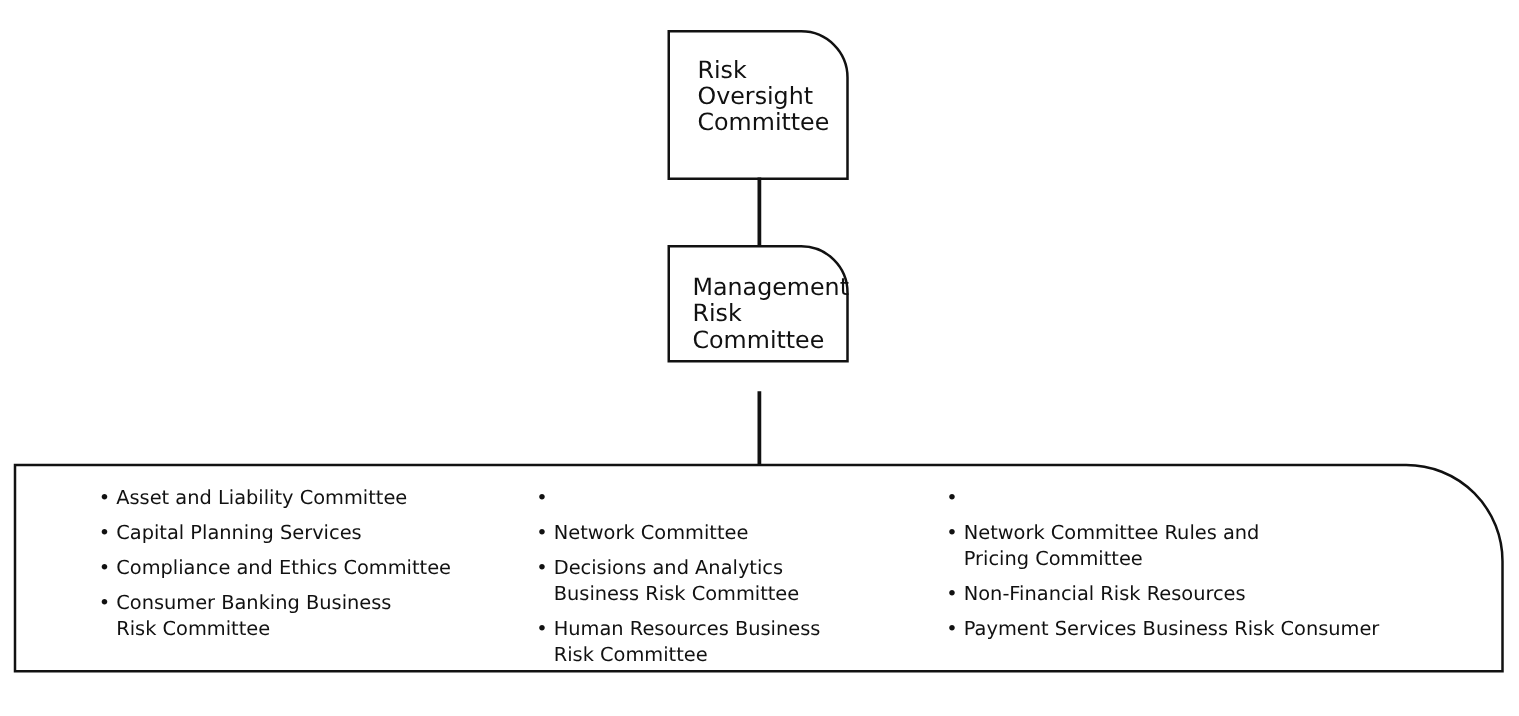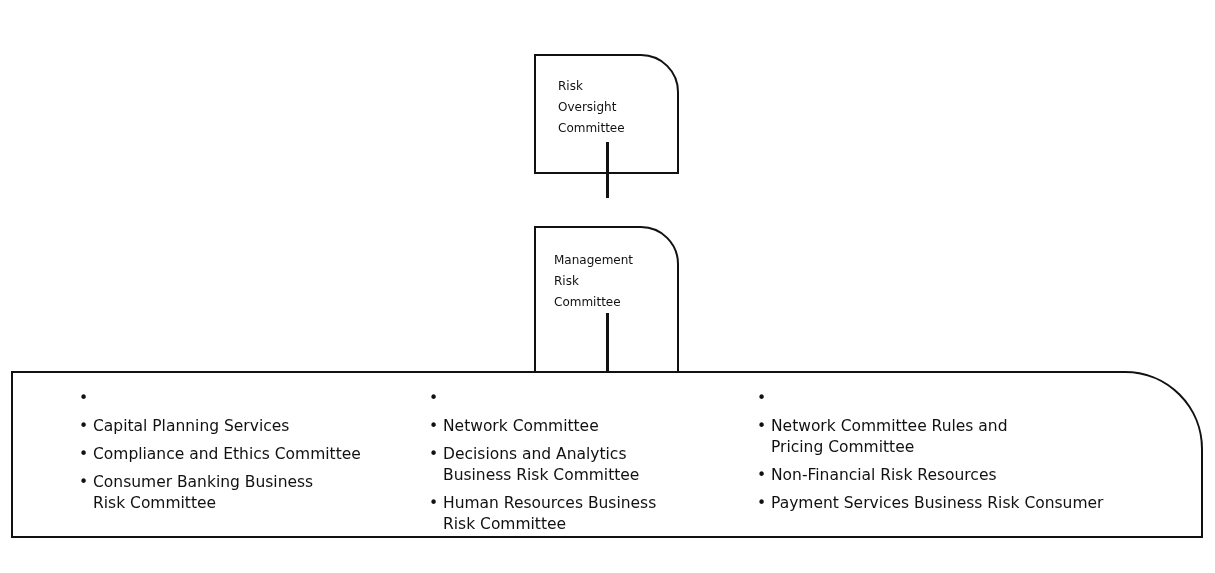--- a/index.html
+++ b/index.html
@@ -18,32 +18,31 @@
     width: 1215px;
     height: 573px;
     background: var(--bg-color);
     overflow: hidden;
   }
   .node {
     position: absolute;
     border: 2.5px solid var(--line-color);
     border-radius: 0 38px 0 0;
     background: var(--bg-color);
-    font-size: 12px;
+    font-size: 19px;
     line-height: 21px;
-    margin-top: 30px;
   }
   .node-top {
     left: 534px; top: 24px;
     width: 145px; height: 120px;
     padding: 20px 6px 0 22px;
   }
   .node-mid {
     left: 534px; top: 196px;
-    width: 145px; height: 149px;
+    width: 145px; height: 94px;
     padding: 22px 6px 0 18px;
   }
   .node-label { white-space: pre-line; }
   .connector {
     position: absolute;
     width: 2.5px;
     background: var(--line-color);
   }
   .connector-1 { left: 606px; top: 142px; height: 56px; }
   .connector-2 { left: 606px; top: 313px; height: 60px; }
@@ -94,20 +93,21 @@
 Risk
 Committee</div>
   </div>
 
   <div class="connector connector-2"></div>
 
   <div class="bottom-box">
     <ul class="col col-1">
         <li>
           <span class="bullet">•</span>
+          <span class="item-text">Asset and Liability Committee</span>
         </li>
         <li>
           <span class="bullet">•</span>
           <span class="item-text">Capital Planning Services</span>
         </li>
         <li>
           <span class="bullet">•</span>
           <span class="item-text">Compliance and Ethics Committee</span>
         </li>
         <li>

